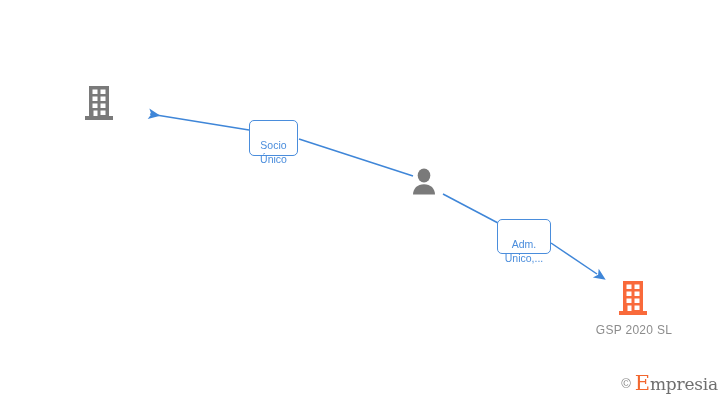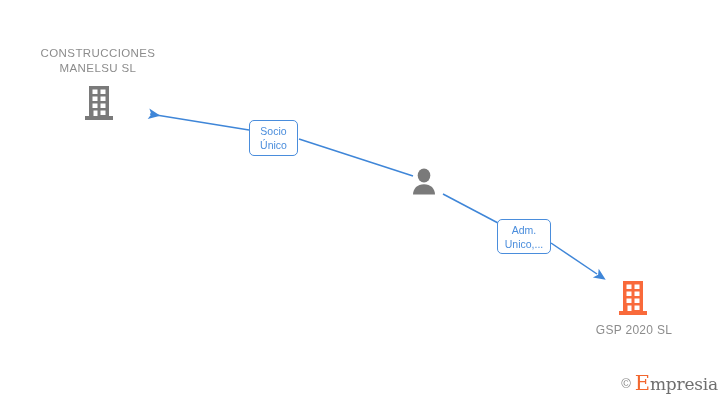--- a/index.html
+++ b/index.html
@@ -53,21 +53,21 @@
   .edge-label {
     position: absolute;
     box-sizing: border-box;
     border: 1.4px solid #4a8ddc;
     border-radius: 5px;
     background: #ffffff;
     color: #4a8ddc;
     font-size: 10.5px;
     line-height: 14px;
     text-align: center;
-    padding: 3px 4px 3px 4px;
+    padding: 17px 4px 3px 4px;
     white-space: pre-line;
     user-select: none;
   }
 
   
   #watermark {
     position: absolute;
     right: 10px;
     bottom: 6px;
     display: flex;
@@ -109,22 +109,20 @@
 
     <line x1="413" y1="176" x2="299" y2="139" stroke="#3f86d8" stroke-width="1.5"></line>
 
     <line x1="249" y1="130" x2="150" y2="114" stroke="#3f86d8" stroke-width="1.5" marker-end="url(#arrow-left)"></line>
 
     <line x1="443" y1="194" x2="498" y2="223" stroke="#3f86d8" stroke-width="1.5"></line>
 
     <line x1="551" y1="243" x2="597" y2="274" stroke="#3f86d8" stroke-width="1.5" marker-end="url(#arrow-right)"></line>
   </svg>
 
-  <div class="node-label" style="left:8px; top:46px; width:180px;">CONSTRUCCIONES
-MANELSU  SL</div>
 
   <div class="node-icon" style="left:84px; top:85px;">
     <svg width="30" height="36" viewBox="0 0 30 36" xmlns="http://www.w3.org/2000/svg" aria-hidden="true">
       <g fill="#7a7a7a">
 
         <rect x="5" y="1" width="20" height="30"></rect>
 
         <rect x="1" y="31" width="28" height="4"></rect>
       </g>
       <g fill="#ffffff">

